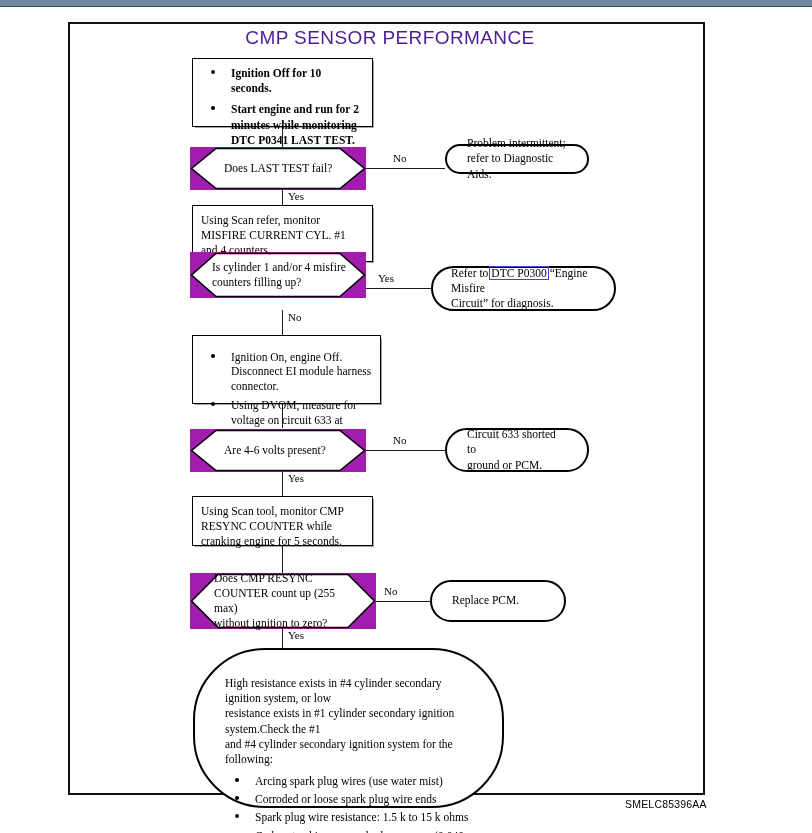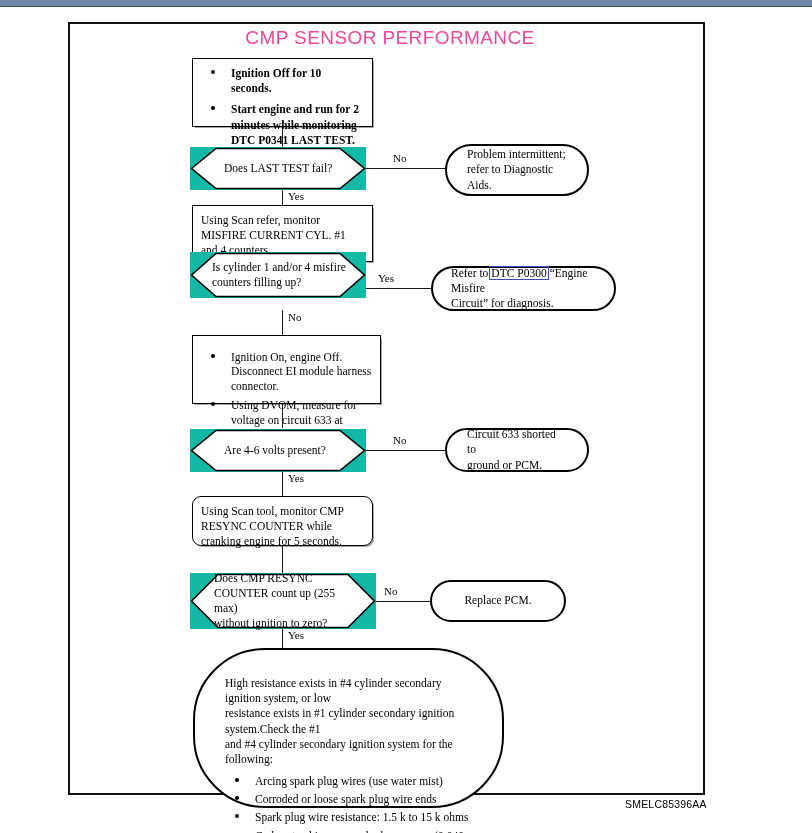--- a/index.html
+++ b/index.html
@@ -45,21 +45,21 @@
   .title {
     position: absolute;
     left: 160px;
     top: 27px;
     width: 460px;
     text-align: center;
     font-family: "Liberation Sans", sans-serif;
     font-size: 19px;
     font-weight: 400;
     letter-spacing: .4px;
-    color: #ec4899;
+    color: #4c1d95;
   }
 
   
   .node {
     position: absolute;
     box-sizing: border-box;
     color: #000;
     font-size: 11.5px;
     line-height: 1.32;
   }
@@ -82,21 +82,21 @@
     padding: 6px 20px;
   }
   .terminal.big {
     border-radius: 72px;
     display: block;
     padding: 26px 30px 22px 30px;
   }
 
   
   .decision {
-    background: #14b8a6;
+    background: #a21caf;
     display: flex;
     align-items: center;
     justify-content: flex-start;
   }
   .decision .hexshape {
     position: absolute;
     left: 0; top: 0;
     width: 100%;
     height: 100%;
   }
@@ -222,21 +222,21 @@
     <svg class="hexshape" viewBox="0 0 176 43" preserveAspectRatio="none">
       <polygon points="1.5,21.5 26,1.5 150,1.5 174.5,21.5 150,41.5 26,41.5" fill="#fff" stroke="#000" stroke-width="1.6"></polygon>
     </svg>
     <div class="hextext">
       <span>Does LAST TEST fail?</span>
     </div>
   </div>
   <div class="edgelabel" style="left:393px; top:152px;">No</div>
   <div class="edgelabel" style="left:288px; top:190px;">Yes</div>
 
-  <div class="node terminal" style="left:445px; top:144px; width:144px; height:52px;">
+  <div class="node terminal" style="left:445px; top:144px; width:144px; height:30px;">
     <div>
       <div>Problem intermittent;</div>
       <div>refer to Diagnostic Aids.</div>
     </div>
   </div>
 
   <div class="node process shadow" style="left:192px; top:205px; width:181px; height:57px;">
     <div>Using Scan refer, monitor</div>
     <div>MISFIRE CURRENT CYL. #1</div>
     <div>and 4 counters.</div>
@@ -290,41 +290,41 @@
   <div class="edgelabel" style="left:393px; top:434px;">No</div>
   <div class="edgelabel" style="left:288px; top:472px;">Yes</div>
 
   <div class="node terminal" style="left:445px; top:428px; width:144px; height:44px;">
     <div>
       <div>Circuit 633 shorted to</div>
       <div>ground or PCM.</div>
     </div>
   </div>
 
-  <div class="node process shadow" style="left:192px; top:496px; width:181px; height:50px;border-radius:9px;">
+  <div class="node process shadow" style="left:192px; top:496px; width:181px; height:50px;">
     <div>Using Scan tool, monitor CMP</div>
     <div>RESYNC COUNTER while</div>
     <div>cranking engine for 5 seconds.</div>
   </div>
 
   <div class="node decision" style="left:190px; top:573px; width:186px; height:56px;">
     <svg class="hexshape" viewBox="0 0 186 56" preserveAspectRatio="none">
       <polygon points="1.5,28 28,1.5 158,1.5 184.5,28 158,54.5 28,54.5" fill="#fff" stroke="#000" stroke-width="1.6"></polygon>
     </svg>
     <div class="hextext" style="padding-left:24px; padding-right:16px;">
       <div>Does CMP RESYNC</div>
       <div>COUNTER count up (255 max)</div>
       <div>without ignition to zero?</div>
     </div>
   </div>
   <div class="edgelabel" style="left:384px; top:585px;">No</div>
   <div class="edgelabel" style="left:288px; top:629px;">Yes</div>
 
   <div class="node terminal" style="left:430px; top:580px; width:136px; height:42px; justify-content:center;">
-    <div style="width:100%; text-align:center;">Replace PCM.</div>
+    <div style="width:100%; ">Replace PCM.</div>
   </div>
 
   <div class="node terminal big" style="left:193px; top:648px; width:311px; height:160px;">
     <div class="para">
       <div>High resistance exists in #4 cylinder secondary ignition system, or low</div>
       <div>resistance exists in #1 cylinder secondary ignition system.Check the #1</div>
       <div>and #4 cylinder secondary ignition system for the following:</div>
     </div>
     <ul class="blist tight" style="margin-top:7px;">
       <li>

